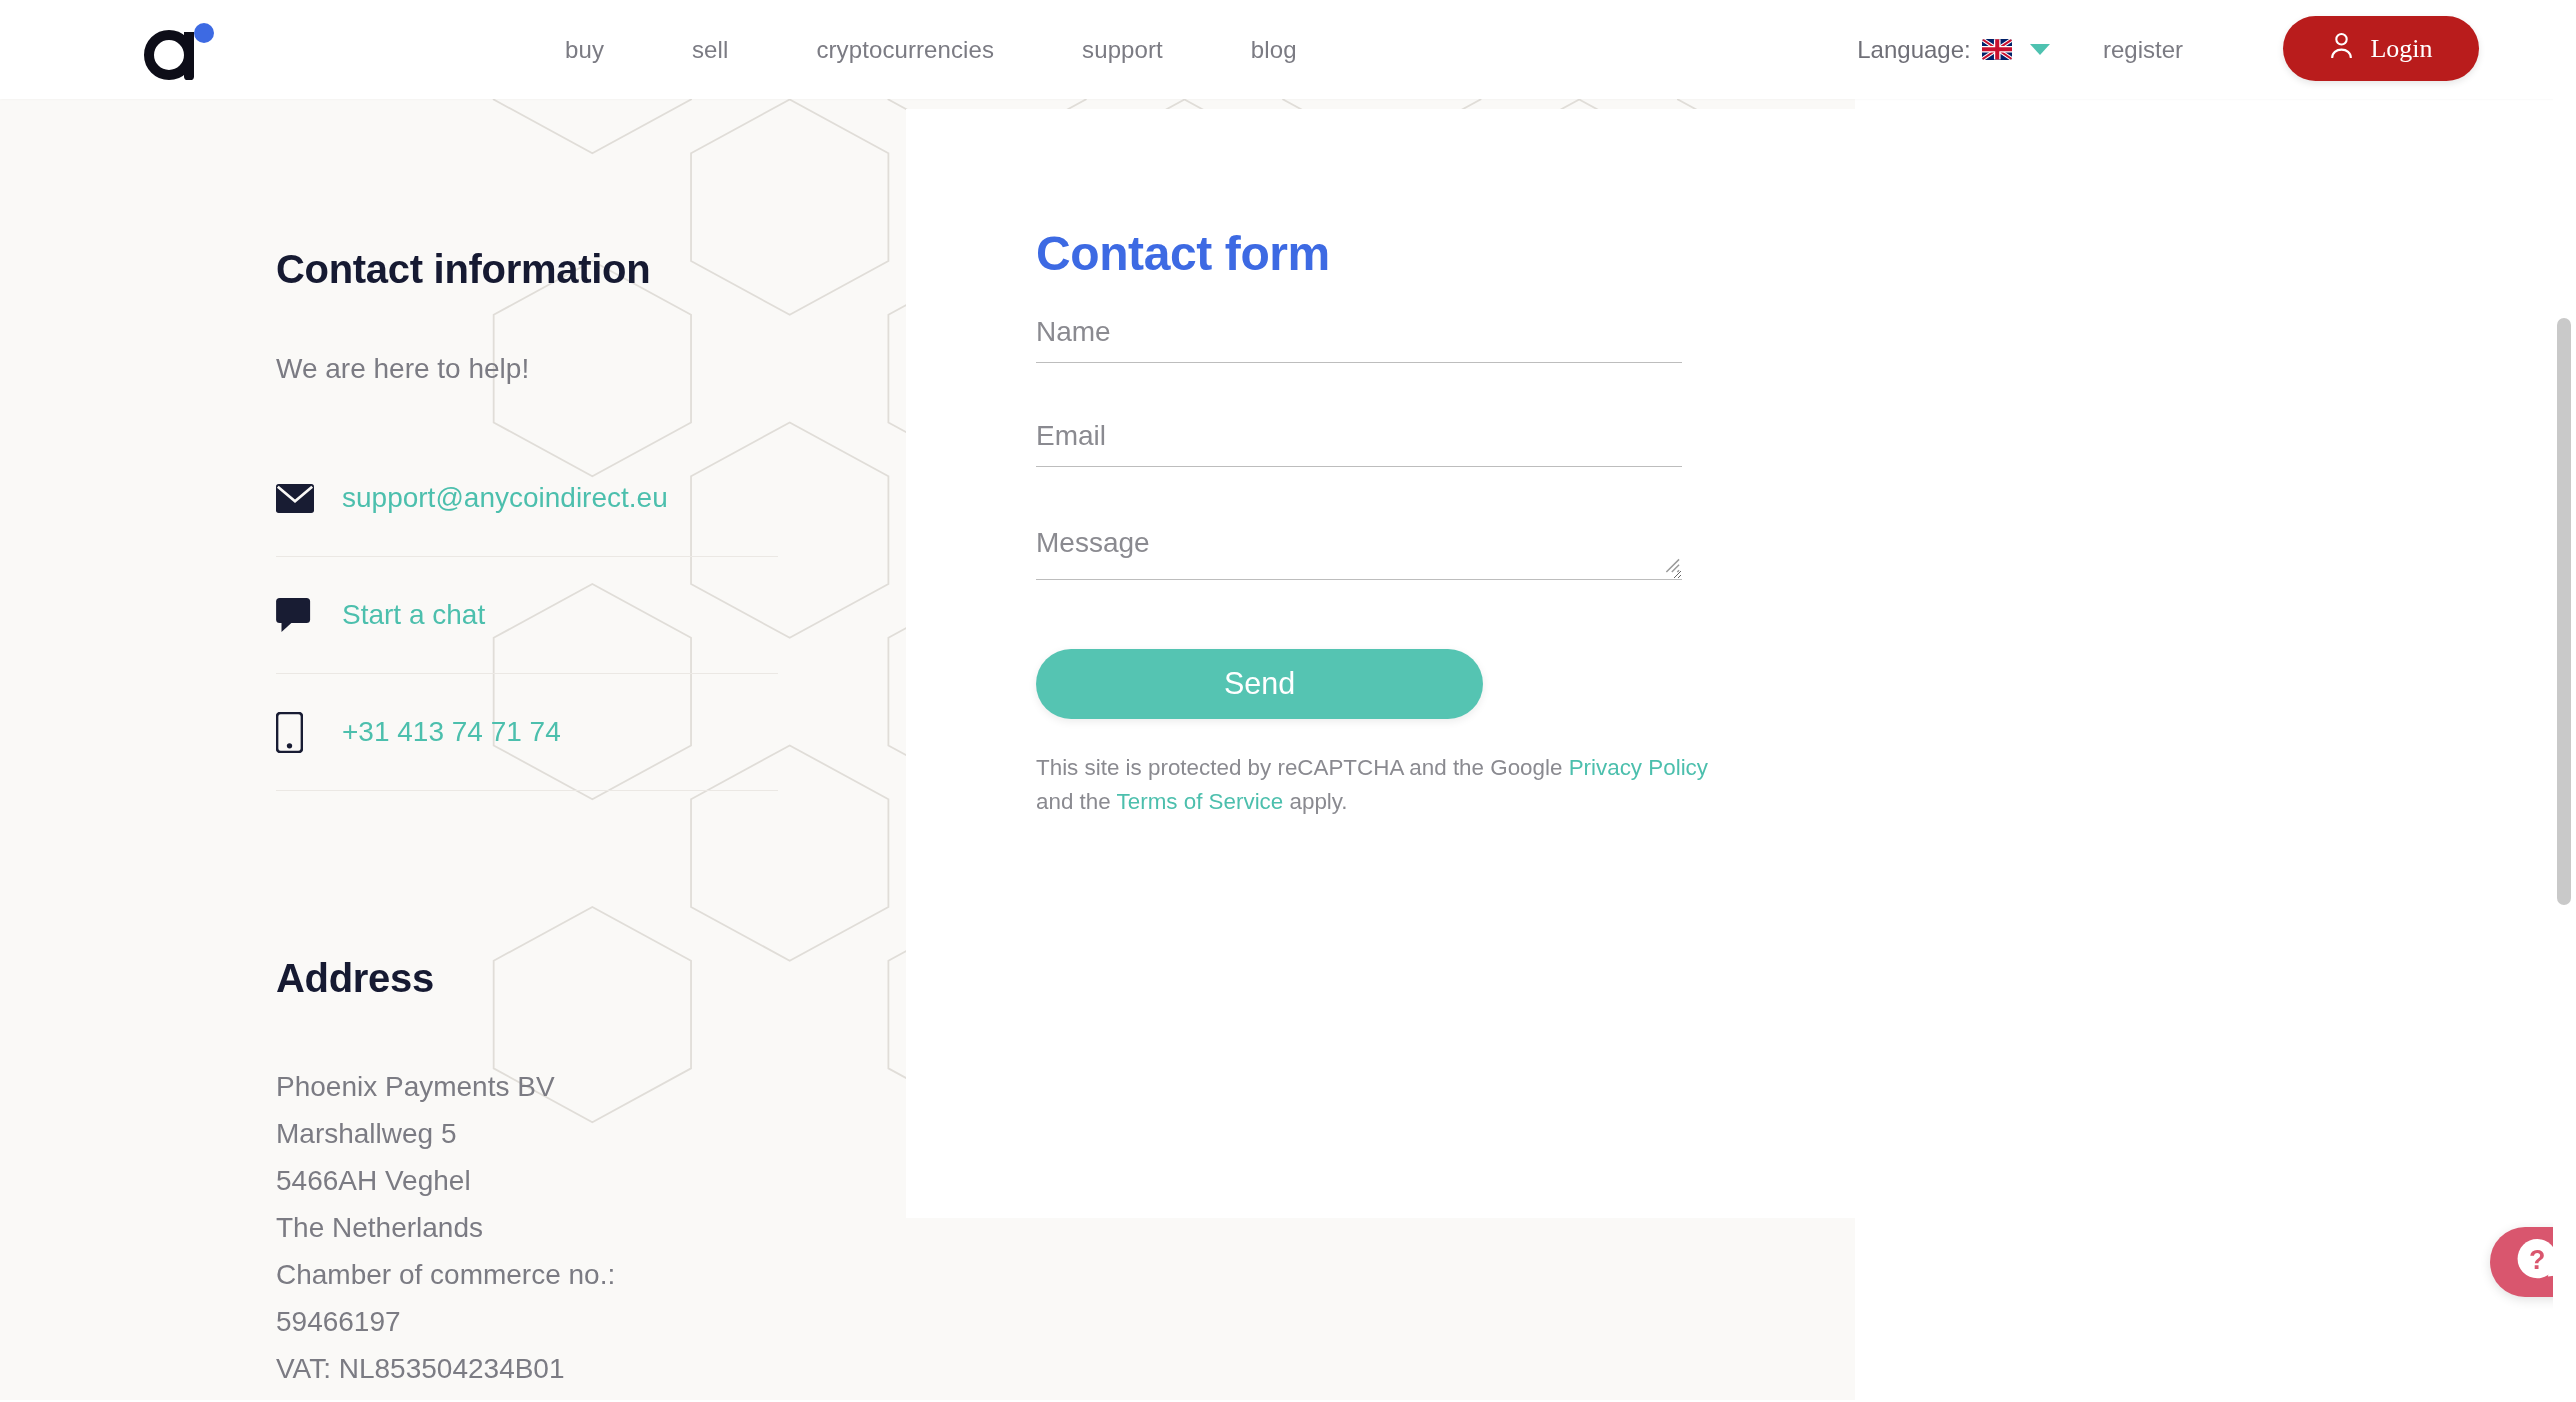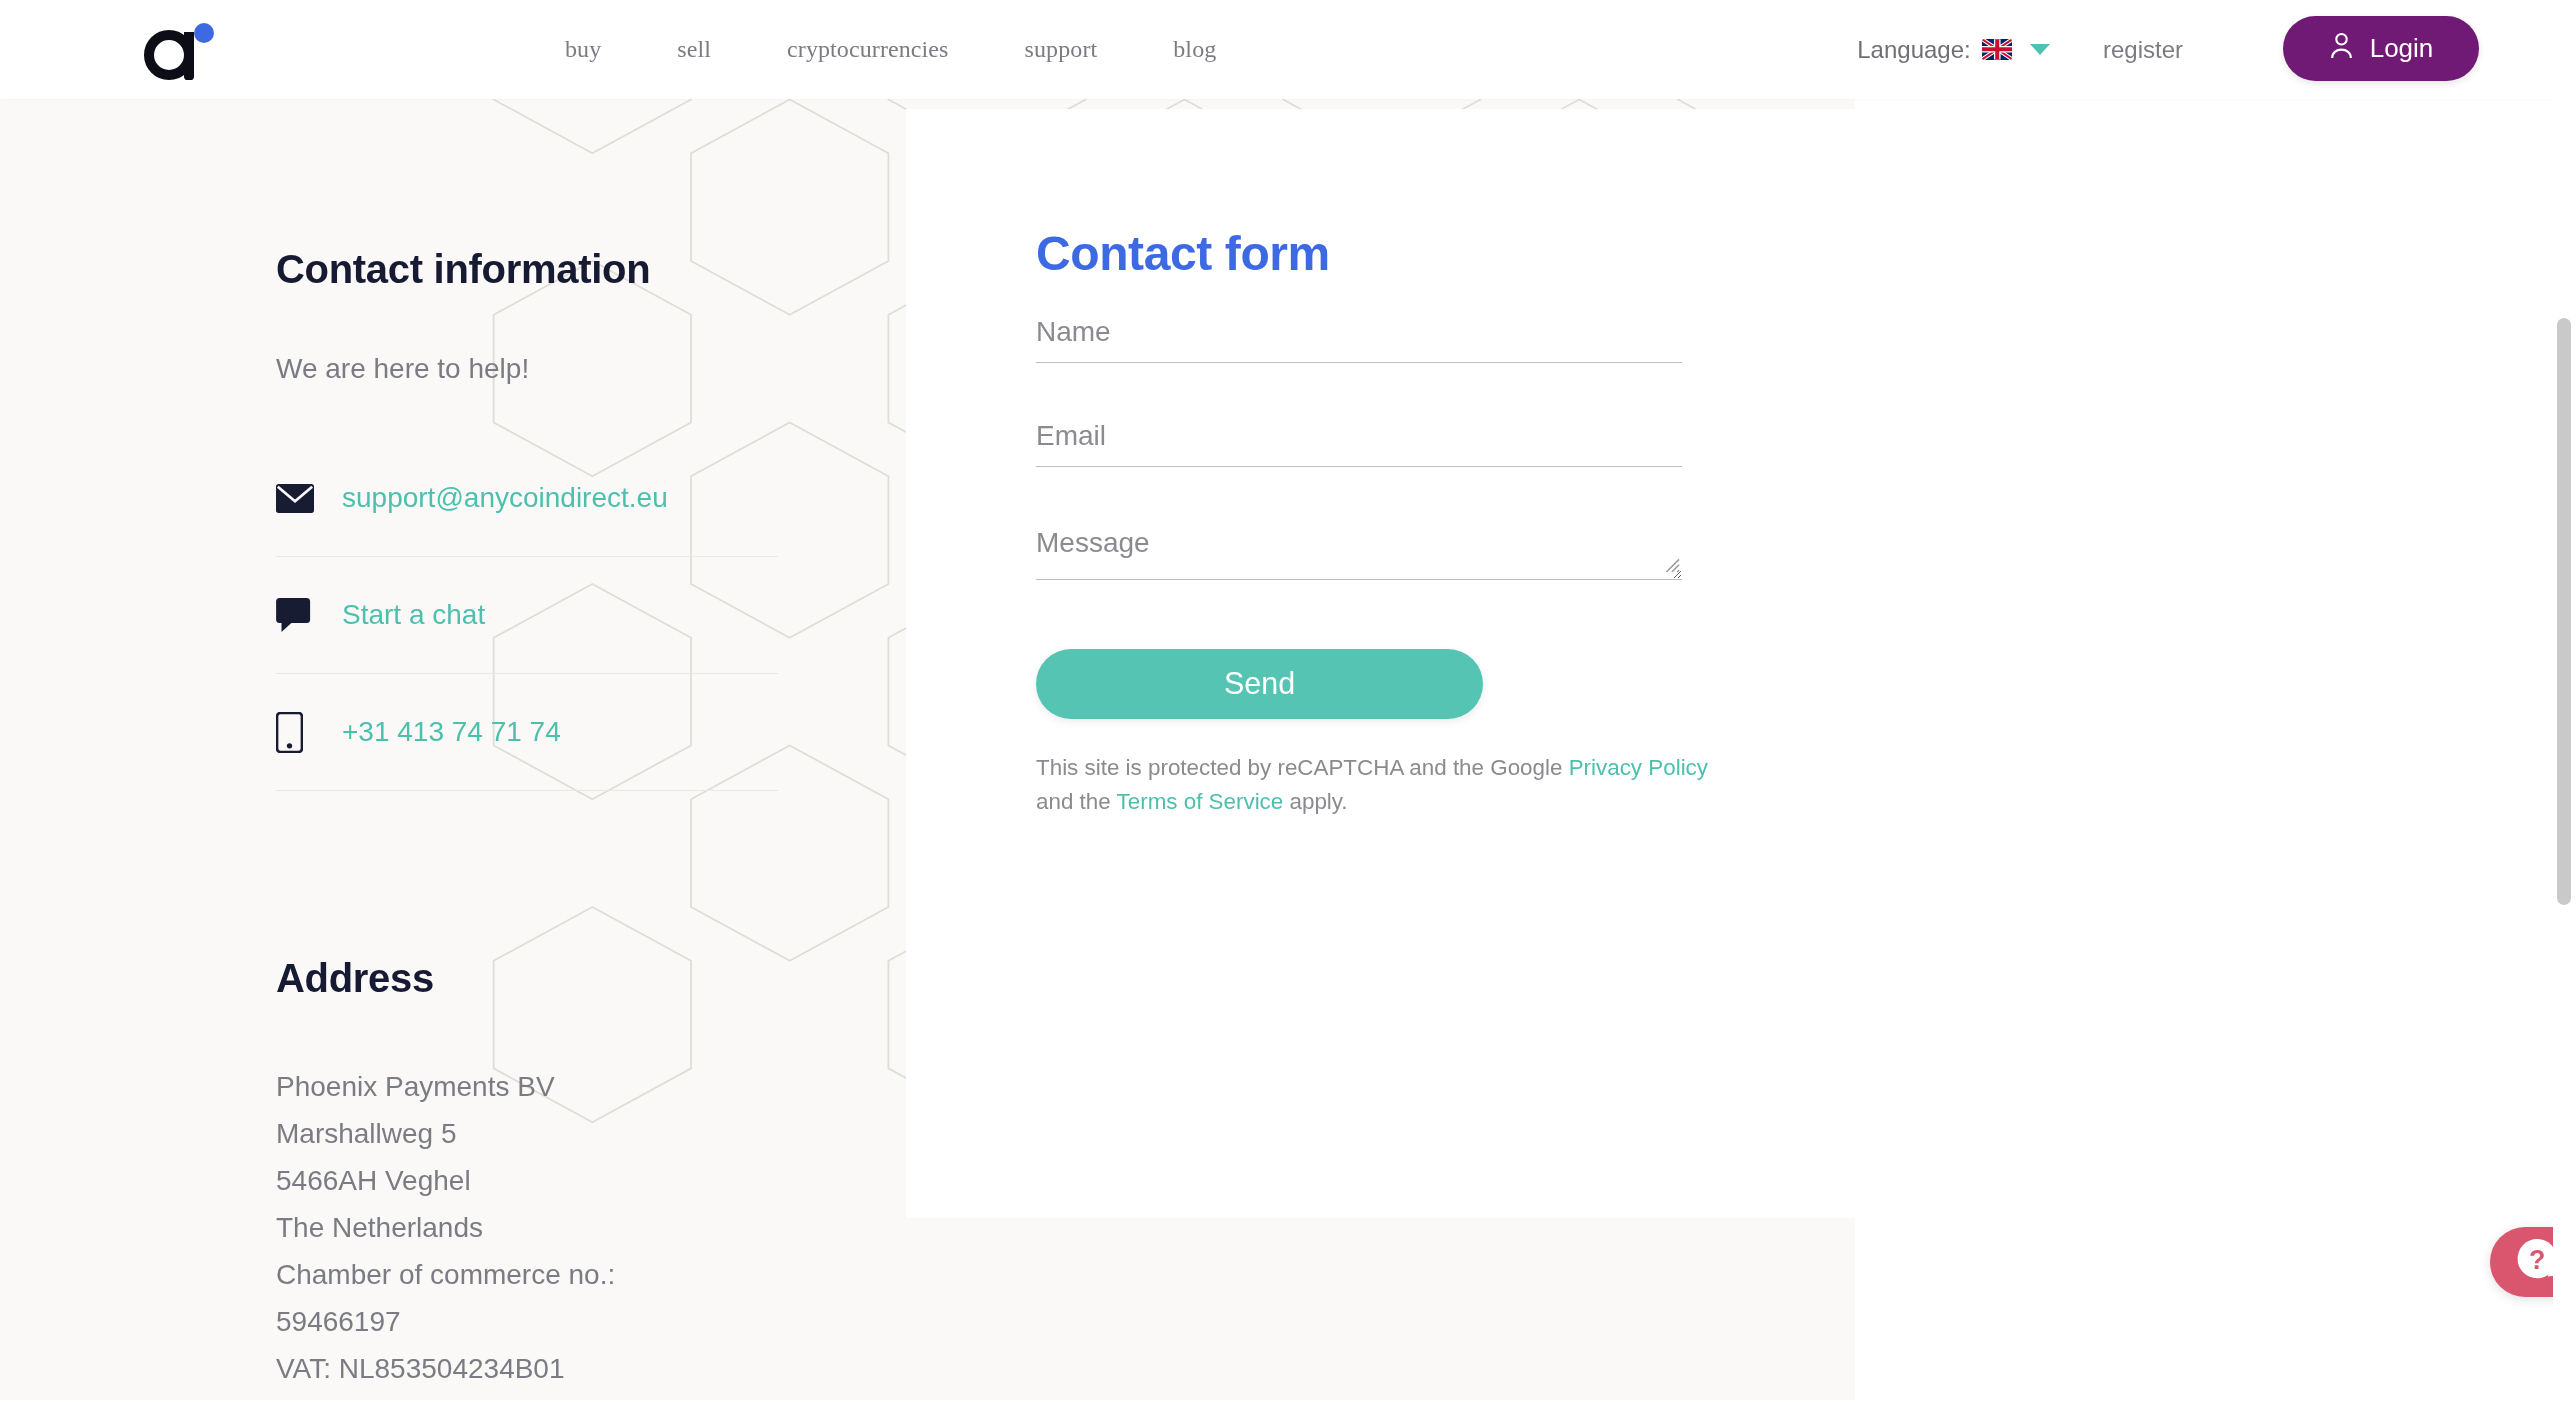--- a/index.html
+++ b/index.html
@@ -47,22 +47,21 @@
     position:absolute; left:50px; top:7.2px;
     width:20px; height:20px;
     border-radius:50%;
     background:#3d6ae3;
   }
 
   .nav {
     position:absolute; left:529px; top:0;
     height:99px;
     display:flex; align-items:center;
-    gap:4px;
-    font-family:Liberation Serif, serif;
+    gap:16px;
   }
   .nav a {
     color:#7b7b83;
     font-size:24px;
     text-decoration:none;
     padding:0 36px;
     letter-spacing:0.1px;
   }
 
   .lang {
@@ -90,24 +89,24 @@
 
   .register {
     position:absolute; right:393px; top:0;
     height:99px; display:flex; align-items:center;
     color:#7b7b83; font-size:24px; text-decoration:none;
   }
 
   .login-btn {
     position:absolute; right:97px; top:16px;
     width:196px; height:65px;
-    background:#701a75;
+    background:#b91c1c;
     border:none; border-radius:36px;
     color:#ffffff; font-size:26px;
-    font-family:Liberation Sans, sans-serif;
+    font-family:Liberation Serif, serif;
     display:flex; align-items:center; justify-content:center;
     gap:16px; cursor:pointer;
     box-shadow:0 2.7px 7.2px rgba(0,0,0,0.10);
   }
   .login-btn .person { display:block; }
 
   
   .band {
     position:absolute; top:99px; left:0;
     width:1855px; height:1301px;

